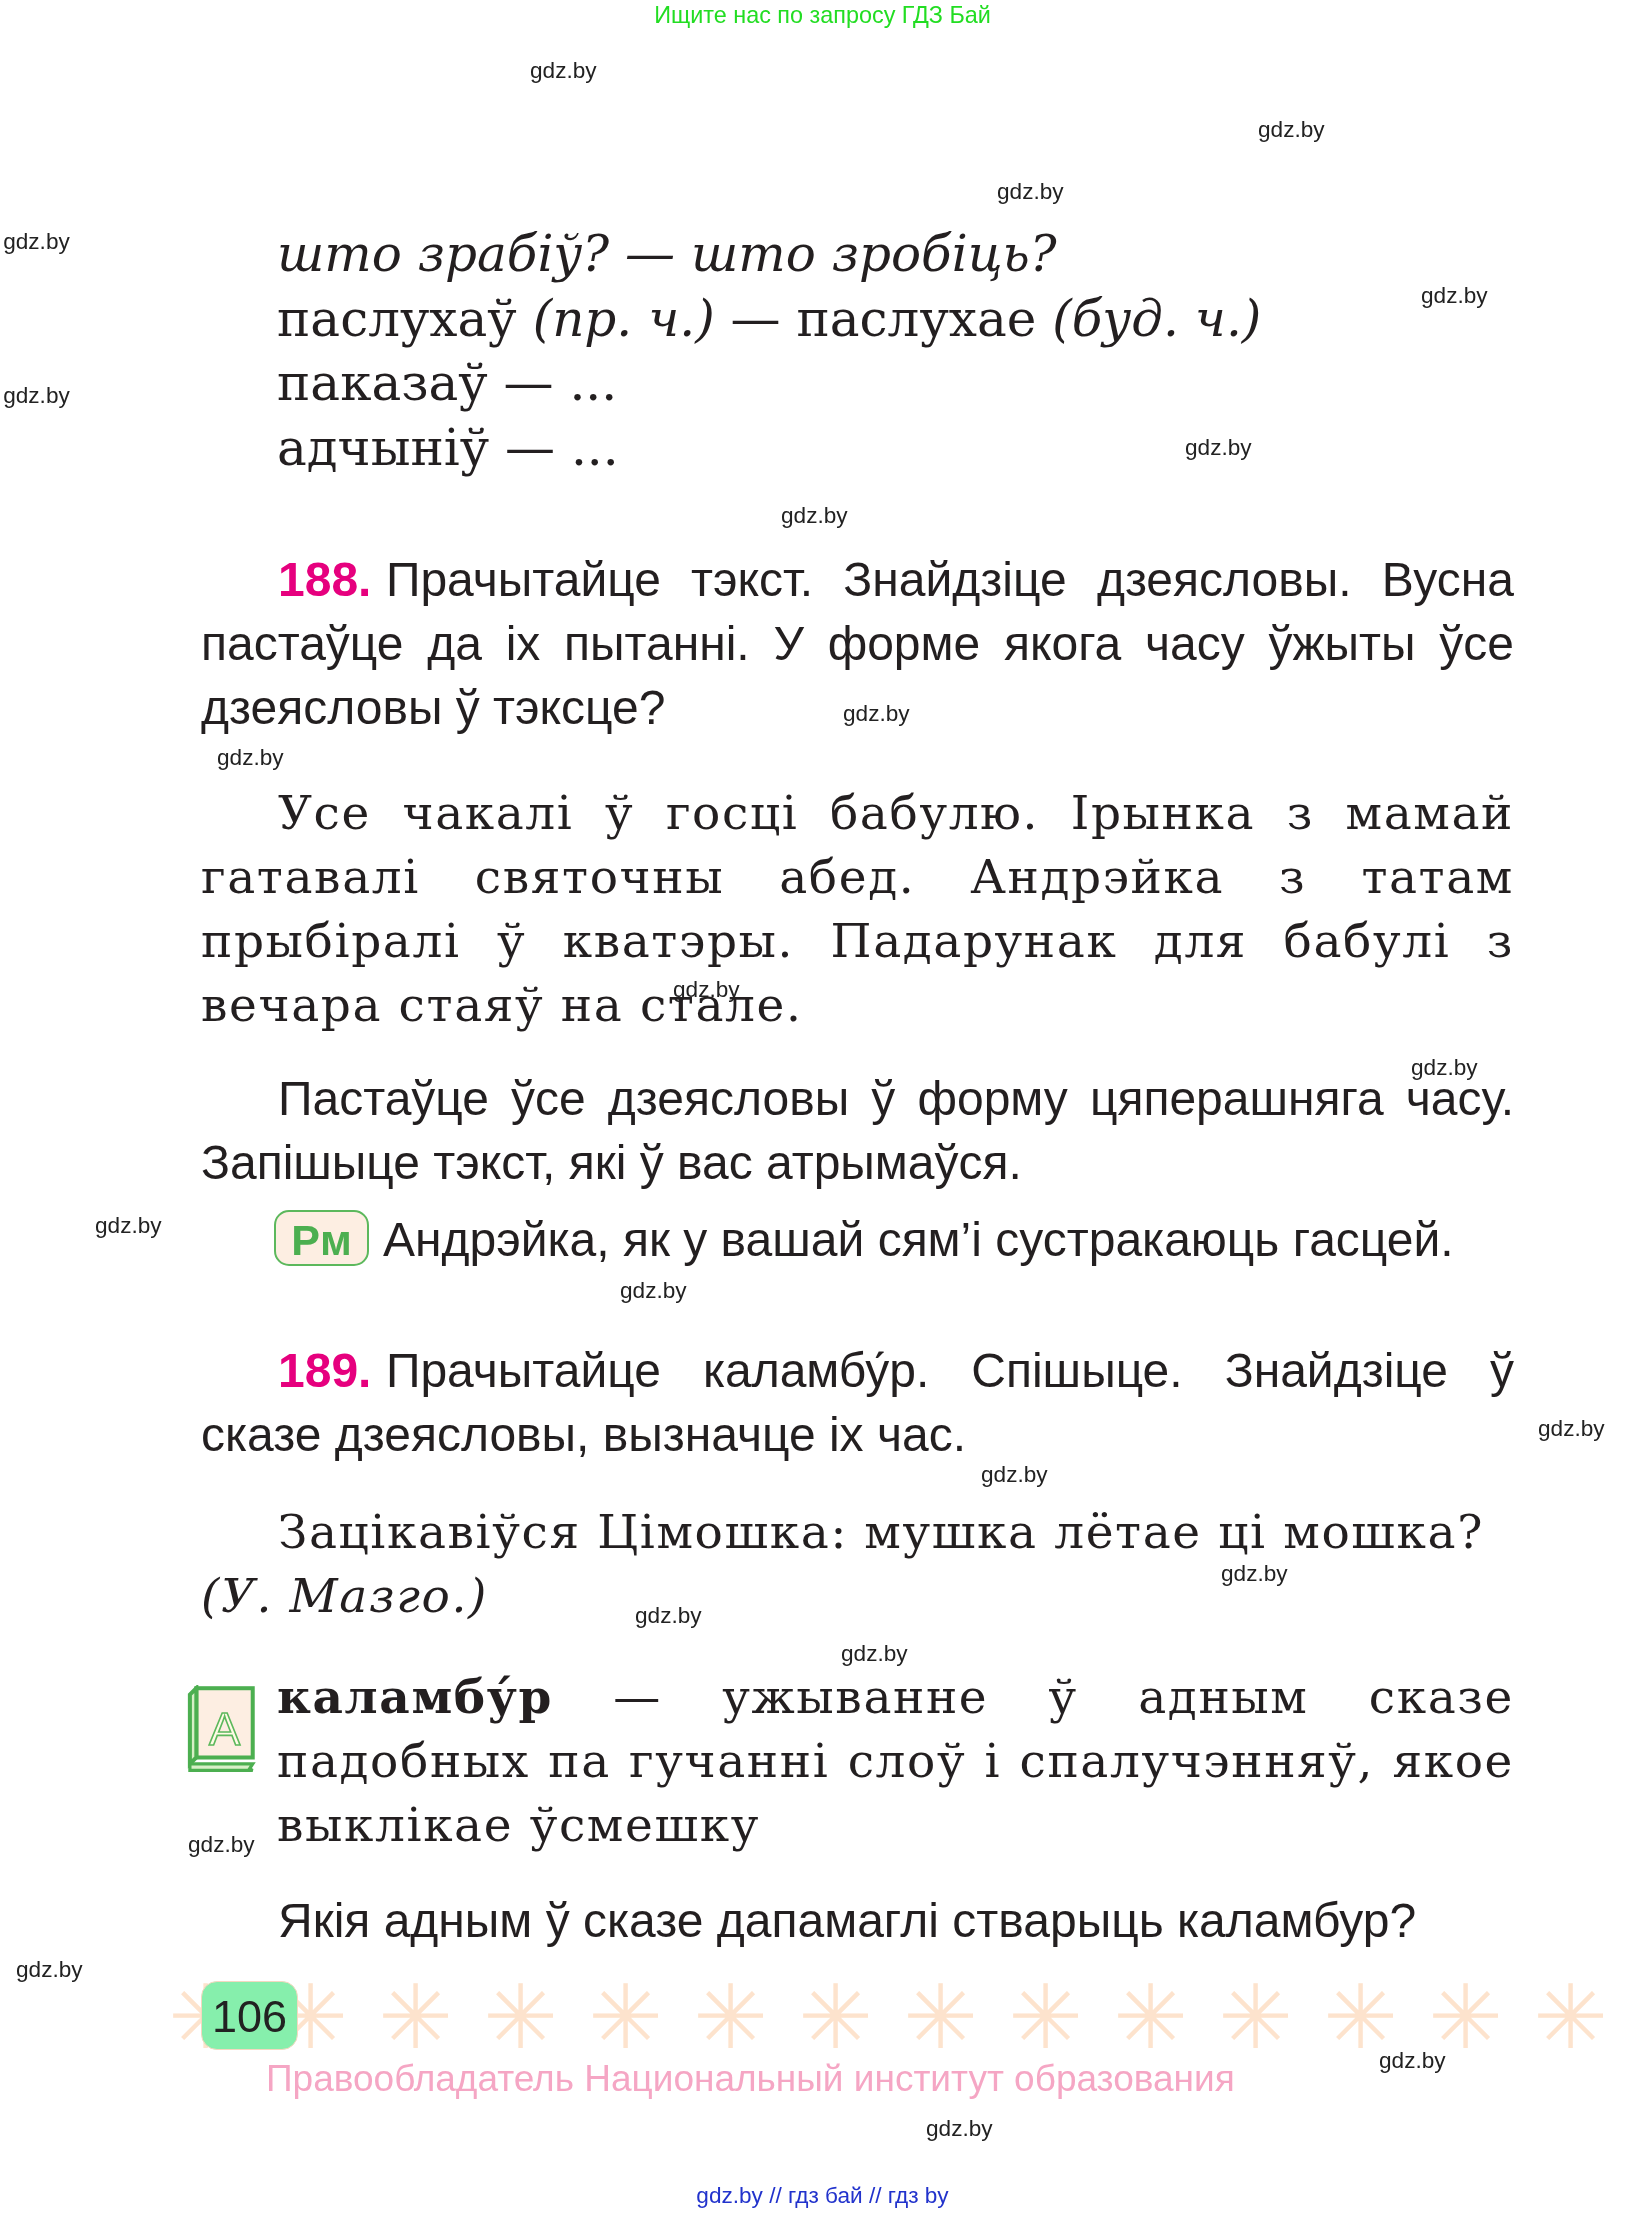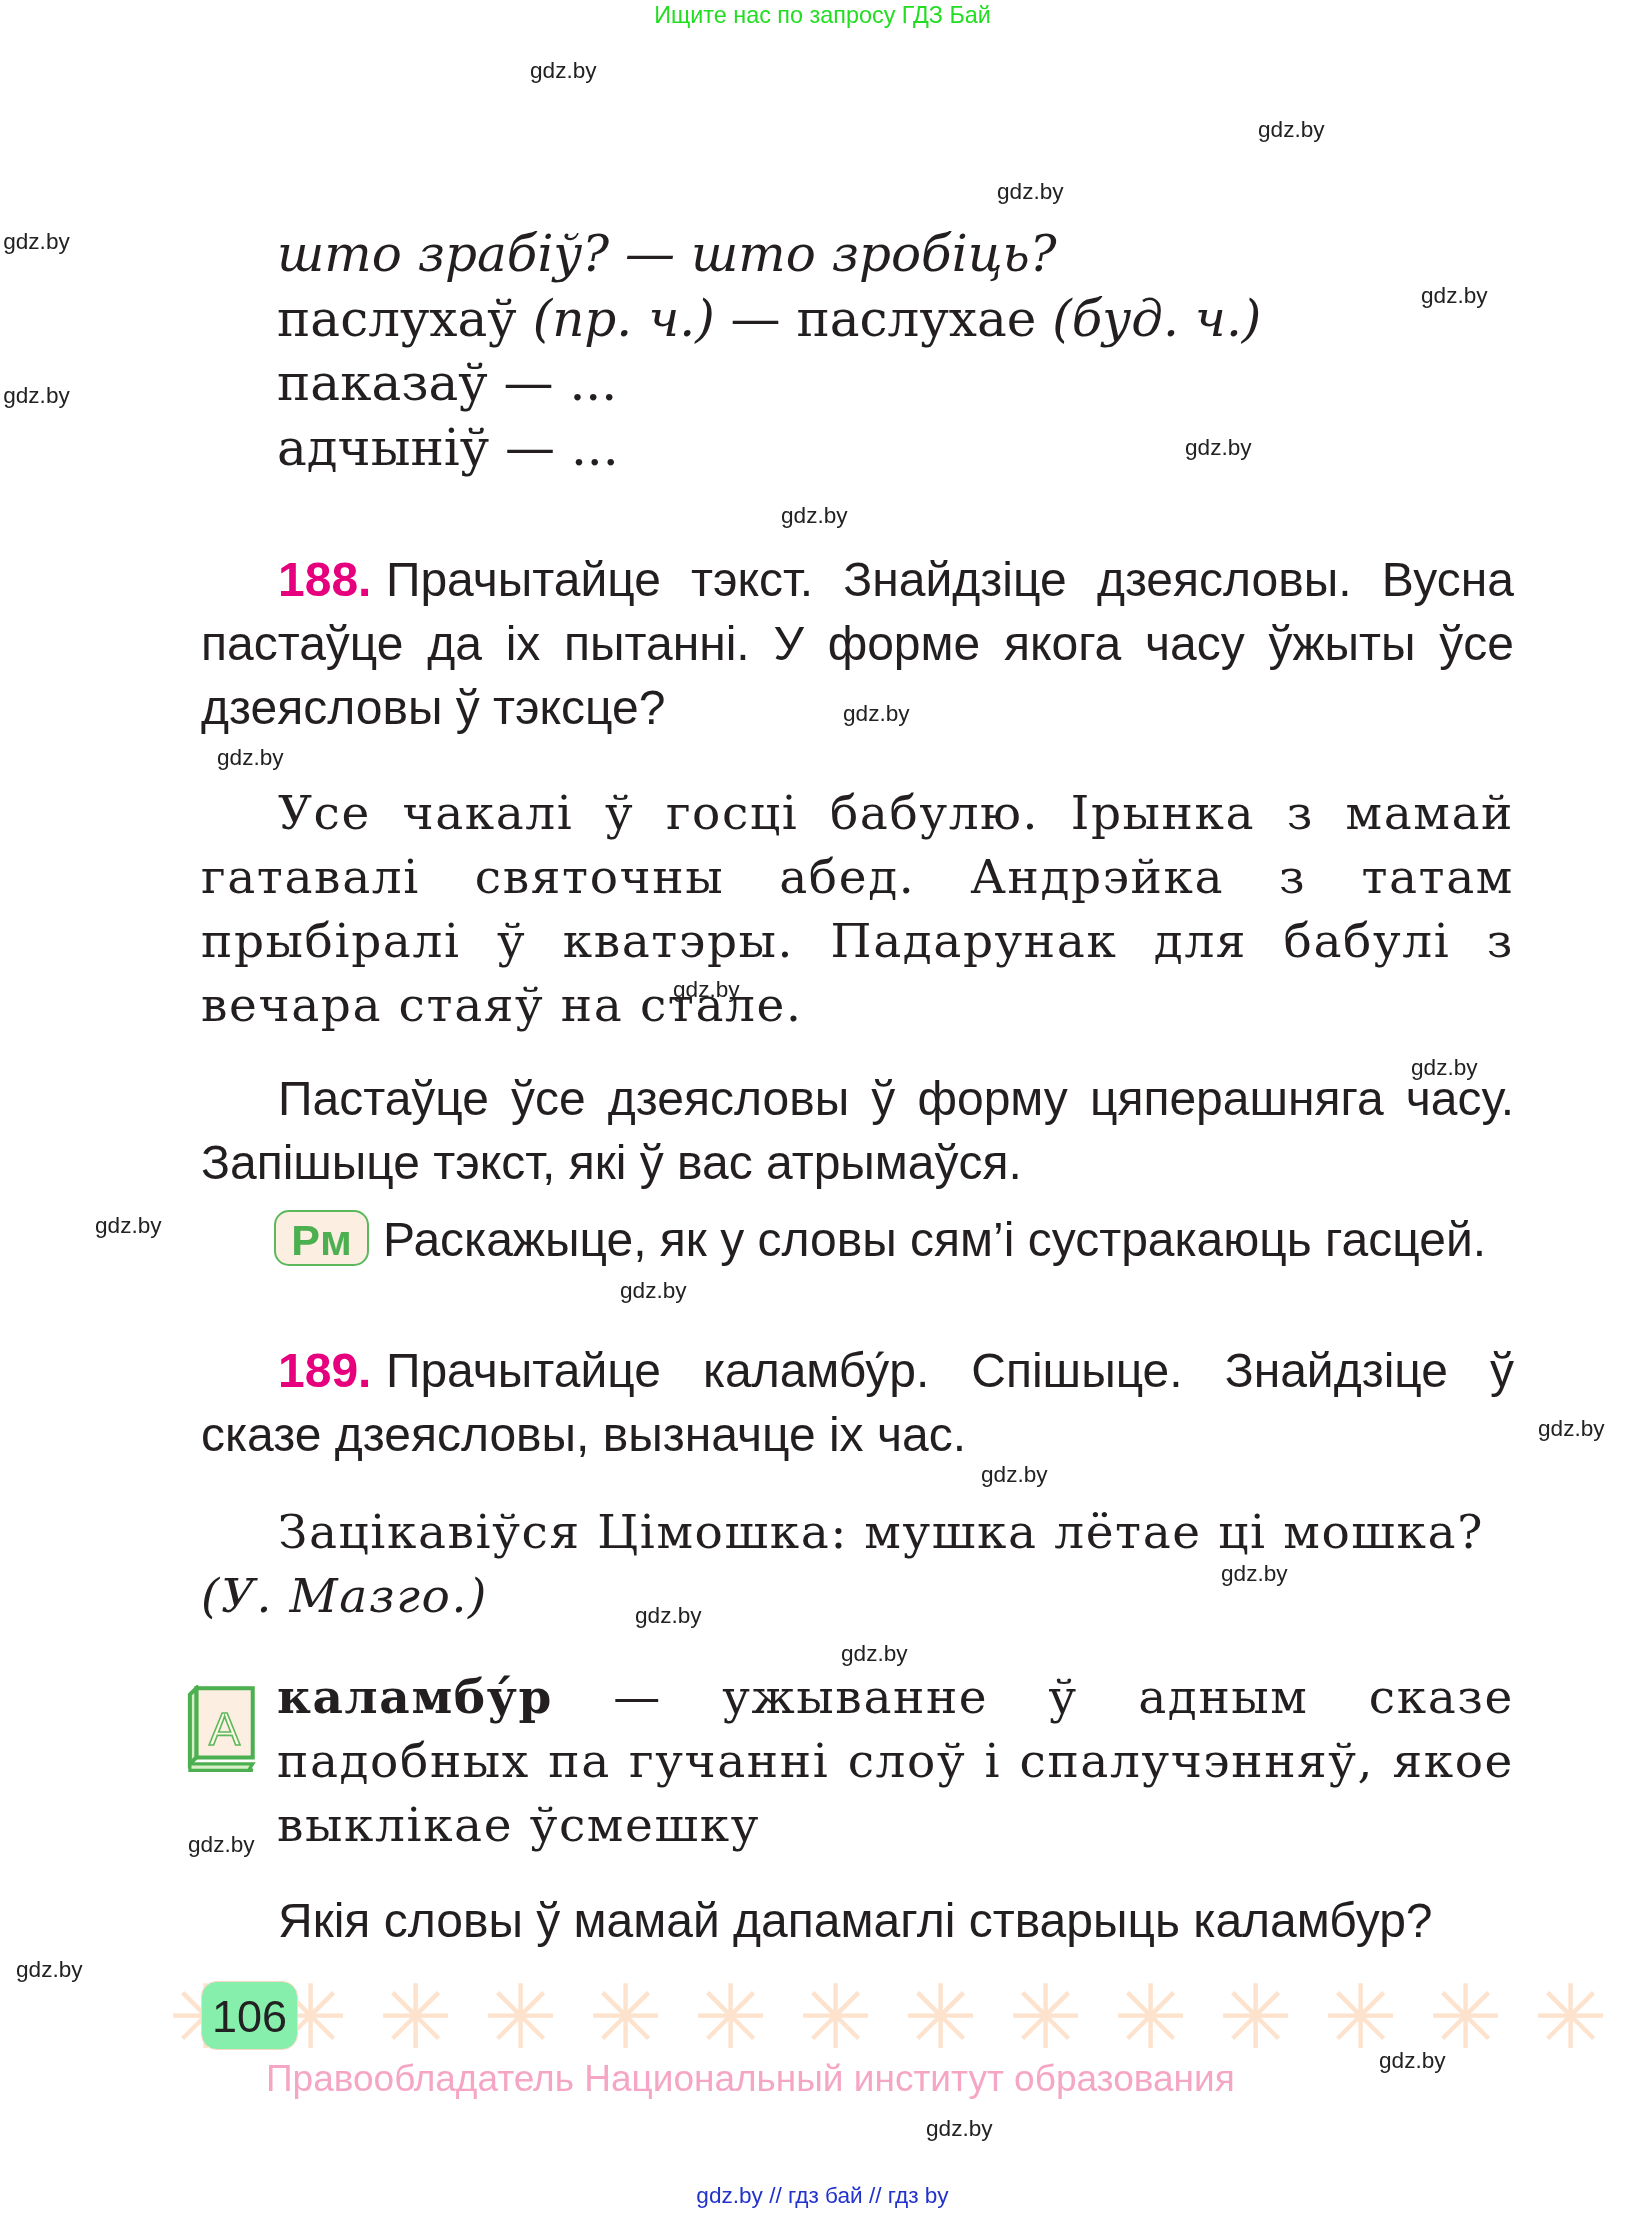--- a/index.html
+++ b/index.html
@@ -58,38 +58,38 @@
 </div>
 <div class="ex-line" style="left:277px;top:351px">паказаў — ...</div>
 <div class="ex-line" style="left:277px;top:416px">адчыніў — ...</div>
 
 <div class="task" style="top:548px;text-indent:77px">
   <span class="num">188.</span><span>Прачытайце тэкст. Знайдзіце дзеясловы. Вусна пастаўце да іх пытанні. У форме якога часу ўжыты ўсе дзеясловы ў тэксце?</span>
 </div>
 <div class="text-block" style="top:781px;text-indent:77px">Усе чакалі ў госці бабулю. Ірынка з мамай гатавалі святочны абед. Андрэйка з татам прыбіралі ў кватэры. Падарунак для бабулі з вечара стаяў на стале.</div>
 <div class="task" style="top:1067px;text-indent:77px">Пастаўце ўсе дзеясловы ў форму цяперашняга часу. Запішыце тэкст, які ў вас атрымаўся.</div>
 <div class="rm-badge">Рм</div>
-<div class="task" style="top:1208px;left:383px;width:1132px">Раскажыце, як у словы сям’і сустракаюць гасцей.</div>
+<div class="task" style="top:1208px;left:383px;width:1132px">Андрэйка, як у вашай сям’і сустракаюць гасцей.</div>
 
 <div class="task" style="top:1339px;text-indent:77px">
   <span class="num">189.</span><span>Прачытайце каламбу́р. Спішыце. Знайдзіце ў сказе дзеясловы, вызначце іх час.</span>
 </div>
 <div class="text-block" style="top:1500px;text-indent:77px">Зацікавіўся Цімошка: мушка лётае ці мошка?</div>
 <div class="text-block" style="top:1564px;font-style:italic">(У. Мазго.)</div>
 
 <svg class="book" viewBox="0 0 88 108">
   <rect x="14" y="4" width="70" height="86" fill="#fdeee2" stroke="#4caf50" stroke-width="5"></rect>
   <path d="M14 4 L6 12 L6 98 L14 90 Z" fill="#d7efc6" stroke="#4caf50" stroke-width="5"></path>
   <path d="M6 98 L84 98 L80 104 L84 106 L6 106 Z" fill="#d7efc6" stroke="#4caf50" stroke-width="4"></path>
   <text x="49" y="74" font-size="58" text-anchor="middle" fill="#fffbe6" stroke="#5cb85c" stroke-width="2" font-family="Liberation Sans, sans-serif">A</text>
 </svg>
 <div class="text-block" style="top:1665px;left:277px;width:1237px">
   <b>каламбу́р</b><span> — ужыванне ў адным сказе падобных па гучанні слоў і спалучэнняў, якое выклікае ўсмешку</span>
 </div>
-<div class="task" style="top:1889px;text-indent:77px">Якія словы ў мамай дапамаглі стварыць каламбур?</div>
+<div class="task" style="top:1889px;text-indent:77px">Якія адным ў сказе дапамаглі стварыць каламбур?</div>
 
 <div class="footer-ornament">
   <span class="star">✳</span>
     <span class="star">✳</span>
     <span class="star">✳</span>
     <span class="star">✳</span>
     <span class="star">✳</span>
     <span class="star">✳</span>
     <span class="star">✳</span>
     <span class="star">✳</span>

